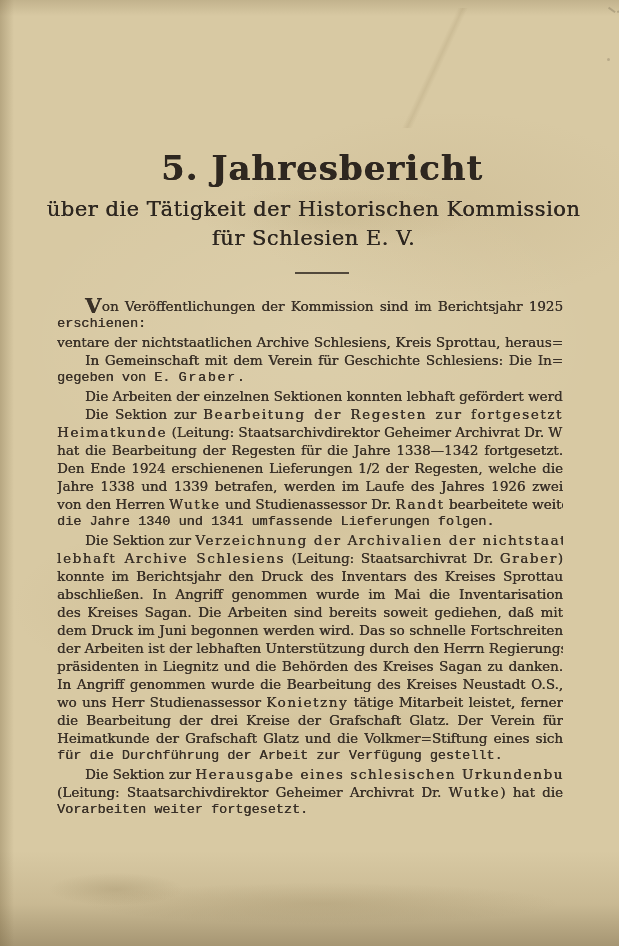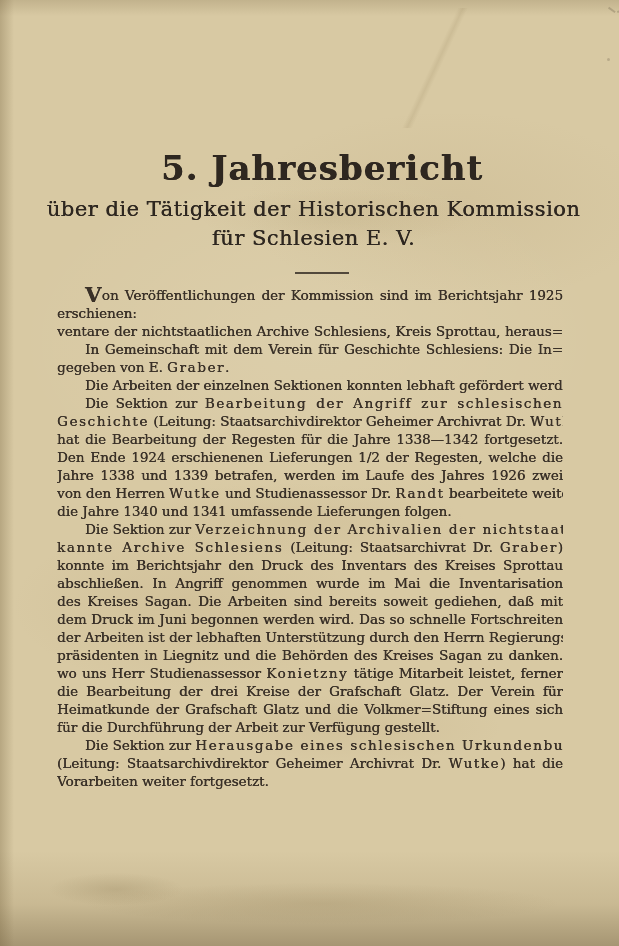--- a/index.html
+++ b/index.html
@@ -63,30 +63,30 @@
   .title-sub{
     font-size:21px;font-weight:normal;margin:9px 17px 0 0;letter-spacing:0.5px;
     text-shadow:0.3px 0 0 currentColor;
   }
   .title-sub2{margin-top:5px;}
   .divider{
     width:54px;height:2px;background:var(--ink);margin:22px auto 0 auto;opacity:.85;
   }
 
   .body-text{
-    position:absolute;left:57px;top:286px;width:506px;
+    position:absolute;left:57px;top:297px;width:506px;
     font-size:13.5px;color:var(--ink);
     text-shadow:0.3px 0 0 currentColor;
   }
   .line{
     height:18px;line-height:18px;overflow:hidden;
     text-align:justify;text-align-last:justify;
     white-space:nowrap;
   }
-  .line.last{text-align-last:left;}
+  .line.last{text-align-last:left;font-family:Liberation Mono, monospace;}
   .line.indent{text-indent:28px;}
   .line .sperr{letter-spacing:1.6px;}
   .line .initial{
     font-size:21px;font-weight:bold;line-height:12px;vertical-align:-2px;
     letter-spacing:0.5px;
   }
 </style>
 </head>
 <body>
 
@@ -107,35 +107,36 @@
     <div class="divider"></div>
   </div>
 
   <div class="body-text">
       <div class="line indent"><span class="initial">V</span><span>on Veröffentlichungen der Kommission sind im Berichtsjahr 1925</span></div>
       <div class="line last"><span>erschienen:</span></div>
       <div class="line"><span>ventare der nichtstaatlichen Archive Schlesiens, Kreis Sprottau, heraus=</span></div>
       <div class="line indent"><span>In Gemeinschaft mit dem Verein für Geschichte Schlesiens: Die In=</span></div>
       <div class="line last"><span>gegeben von E. </span><span class="sperr">Graber</span><span>.</span></div>
       <div class="line indent"><span>Die Arbeiten der einzelnen Sektionen konnten lebhaft gefördert werden,</span></div>
-      <div class="line indent"><span>Die Sektion zur </span><span class="sperr">Bearbeitung der Angriff zur schlesischen</span></div>
-      <div class="line"><span class="sperr">Geschichte</span><span> (Leitung: Staatsarchivdirektor Geheimer Archivrat Dr. </span><span class="sperr">Wutke</span></div>
+      <div class="line indent"><span>Die Sektion zur </span><span class="sperr">Bearbeitung der Regesten zur fortgesetzt</span></div>
+      <div class="line"><span class="sperr">Heimatkunde</span><span> (Leitung: Staatsarchivdirektor Geheimer Archivrat Dr. </span><span class="sperr">Wutke</span></div>
       <div class="line"><span>hat die Bearbeitung der Regesten für die Jahre 1338—1342 fortgesetzt.</span></div>
       <div class="line"><span>Den Ende 1924 erschienenen Lieferungen 1/2 der Regesten, welche die</span></div>
       <div class="line"><span>Jahre 1338 und 1339 betrafen, werden im Laufe des Jahres 1926 zwei</span></div>
       <div class="line"><span>von den Herren </span><span class="sperr">Wutke</span><span> und Studienassessor Dr. </span><span class="sperr">Randt</span><span> bearbeitete weitere,</span></div>
       <div class="line last"><span>die Jahre 1340 und 1341 umfassende Lieferungen folgen.</span></div>
       <div class="line indent"><span>Die Sektion zur </span><span class="sperr">Verzeichnung der Archivalien der nichtstaat-</span></div>
-      <div class="line"><span class="sperr">kannte Archive Schlesiens</span><span> (Leitung: Staatsarchivrat Dr. </span><span class="sperr">Graber</span><span>)</span></div>
+      <div class="line"><span class="sperr">lebhaft Archive Schlesiens</span><span> (Leitung: Staatsarchivrat Dr. </span><span class="sperr">Graber</span><span>)</span></div>
       <div class="line"><span>konnte im Berichtsjahr den Druck des Inventars des Kreises Sprottau</span></div>
       <div class="line"><span>abschließen. In Angriff genommen wurde im Mai die Inventarisation</span></div>
       <div class="line"><span>des Kreises Sagan. Die Arbeiten sind bereits soweit gediehen, daß mit</span></div>
       <div class="line"><span>dem Druck im Juni begonnen werden wird. Das so schnelle Fortschreiten</span></div>
       <div class="line"><span>der Arbeiten ist der lebhaften Unterstützung durch den Herrn Regierungs=</span></div>
       <div class="line"><span>präsidenten in Liegnitz und die Behörden des Kreises Sagan zu danken.</span></div>
+      <div class="line"><span>In Angriff genommen wurde die Bearbeitung des Kreises Neustadt O.S.,</span></div>
       <div class="line"><span>wo uns Herr Studienassessor </span><span class="sperr">Konietzny</span><span> tätige Mitarbeit leistet, ferner</span></div>
       <div class="line"><span>die Bearbeitung der drei Kreise der Grafschaft Glatz. Der Verein für</span></div>
       <div class="line"><span>Heimatkunde der Grafschaft Glatz und die Volkmer=Stiftung eines sich</span></div>
       <div class="line last"><span>für die Durchführung der Arbeit zur Verfügung gestellt.</span></div>
       <div class="line indent"><span>Die Sektion zur </span><span class="sperr">Herausgabe eines schlesischen Urkundenbuches</span></div>
       <div class="line"><span>(Leitung: Staatsarchivdirektor Geheimer Archivrat Dr. </span><span class="sperr">Wutke</span><span>) hat die</span></div>
       <div class="line last"><span>Vorarbeiten weiter fortgesetzt.</span></div>
     </div>
 </div>
 

